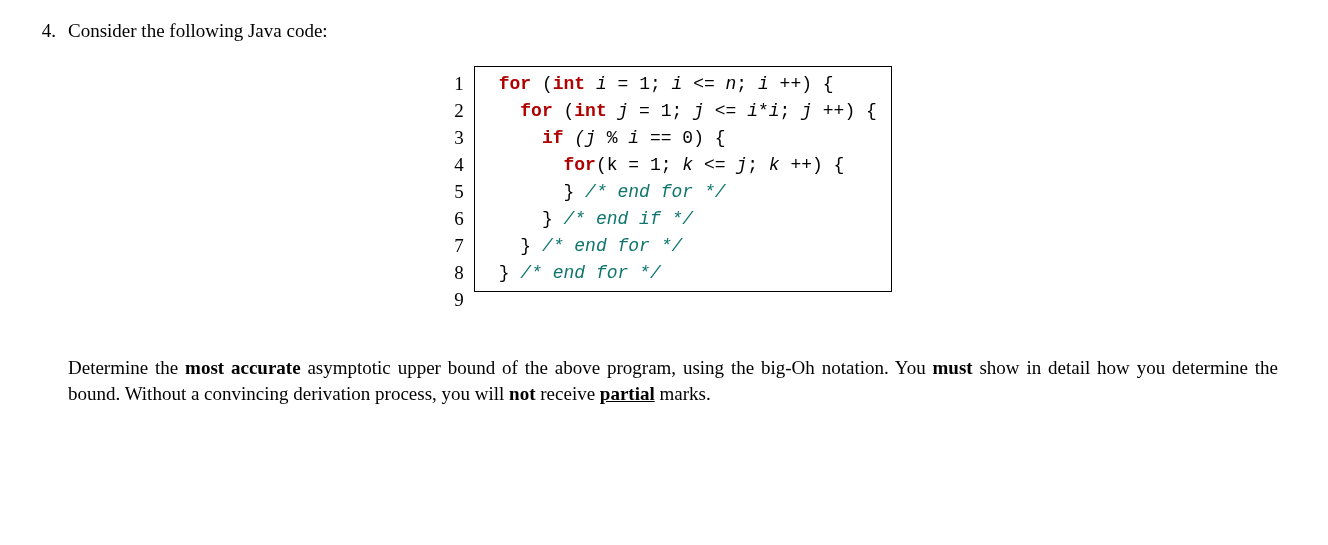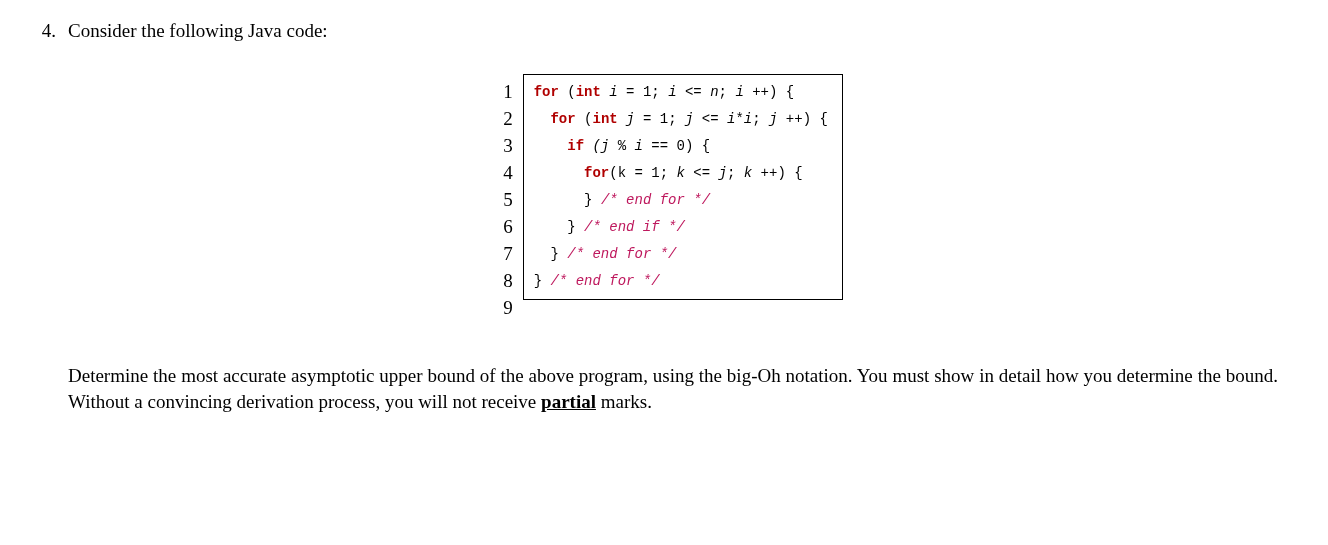--- a/index.html
+++ b/index.html
@@ -22,21 +22,21 @@
     }
     .problem-number {
       min-width: 38px;
       text-align: right;
       padding-right: 12px;
     }
     .problem-content {
       flex: 1;
     }
     .intro-text {
-      margin-bottom: 32px;
+      margin-bottom: 24px;
     }
     .code-block-wrapper {
       display: flex;
       justify-content: center;
       margin-bottom: 38px;
     }
     .code-block-inner {
       display: flex;
       align-items: flex-start;
     }
@@ -47,47 +47,47 @@
       padding-right: 10px;
       line-height: 27px;
       padding-top: 4px;
       padding-bottom: 4px;
     }
     .line-numbers div {
       height: 27px;
     }
     .code-box {
       border: 1px solid #000;
-      padding: 4px 14px 4px 10px;
+      padding: 4px 14px 4px 24px;
       font-family: "Courier New", Courier, monospace;
-      font-size: 14px;
+      font-size: 18px;
       line-height: 27px;
       font-style: italic;
     }
     .code-line {
       white-space: pre;
       height: 27px;
     }
     .kw {
       color: #b00000;
       font-weight: bold;
       font-style: normal;
     }
     .sym {
       font-style: normal;
     }
     .com {
-      color: #be185d;
+      color: #0f766e;
     }
     .question-text {
       line-height: 1.35;
       text-align: justify;
     }
     .bold {
-      font-weight: normal;
+      font-weight: bold;
     }
     .underline {
       text-decoration: underline;
       font-weight: bold;
     }
   </style>
 </head>
 <body>
 
 <div class="problem-container">

